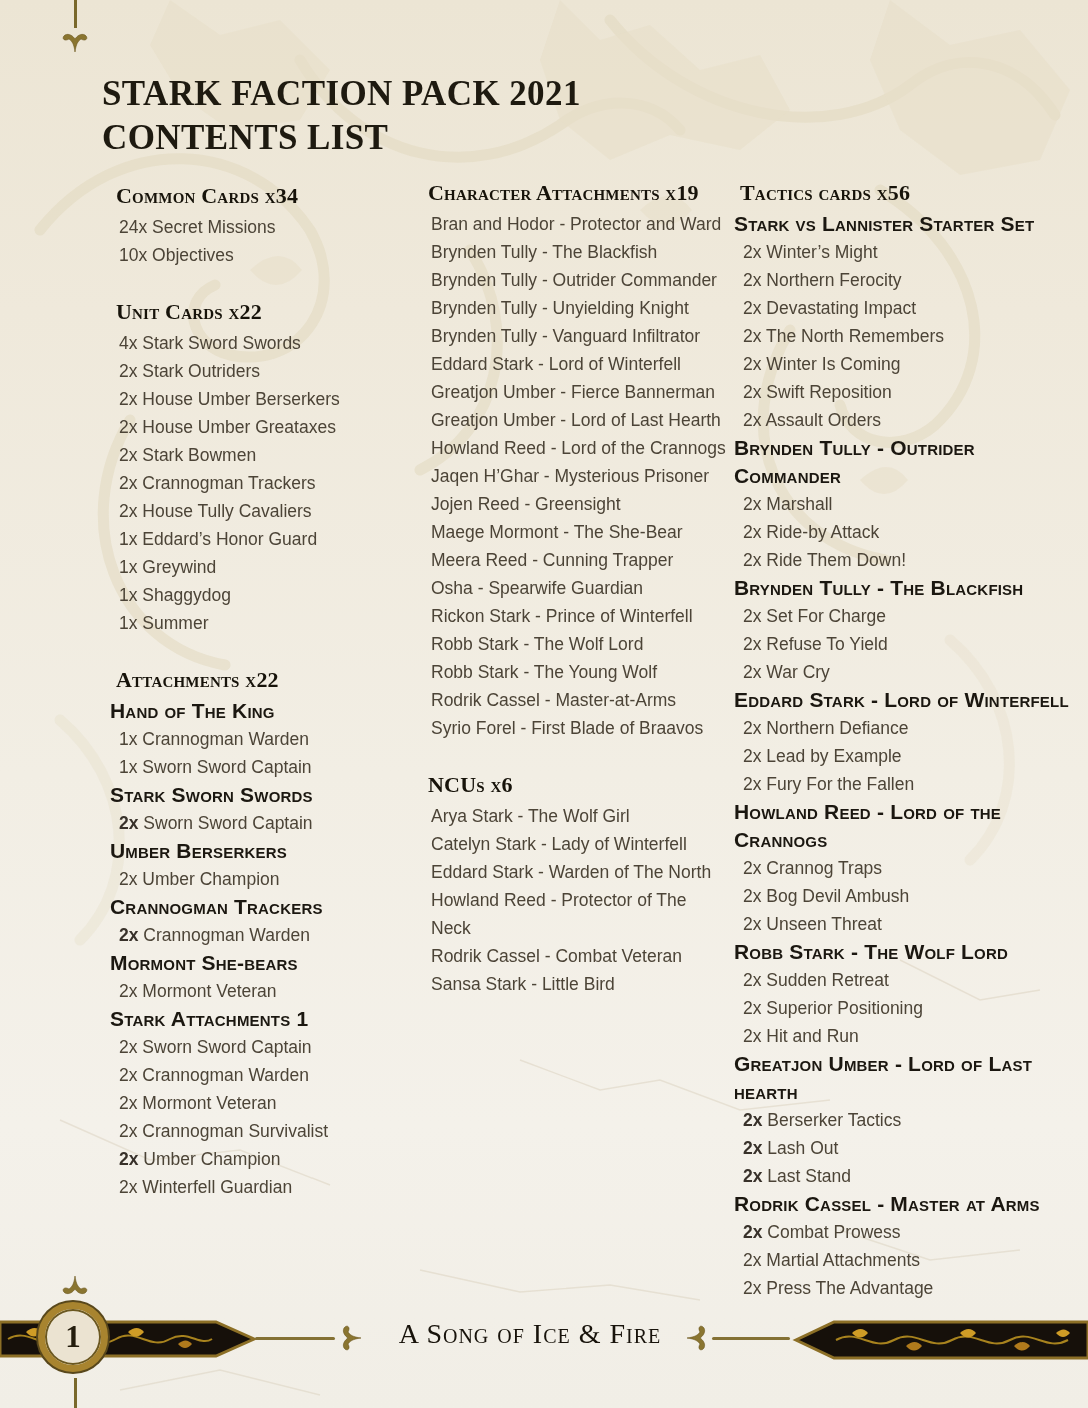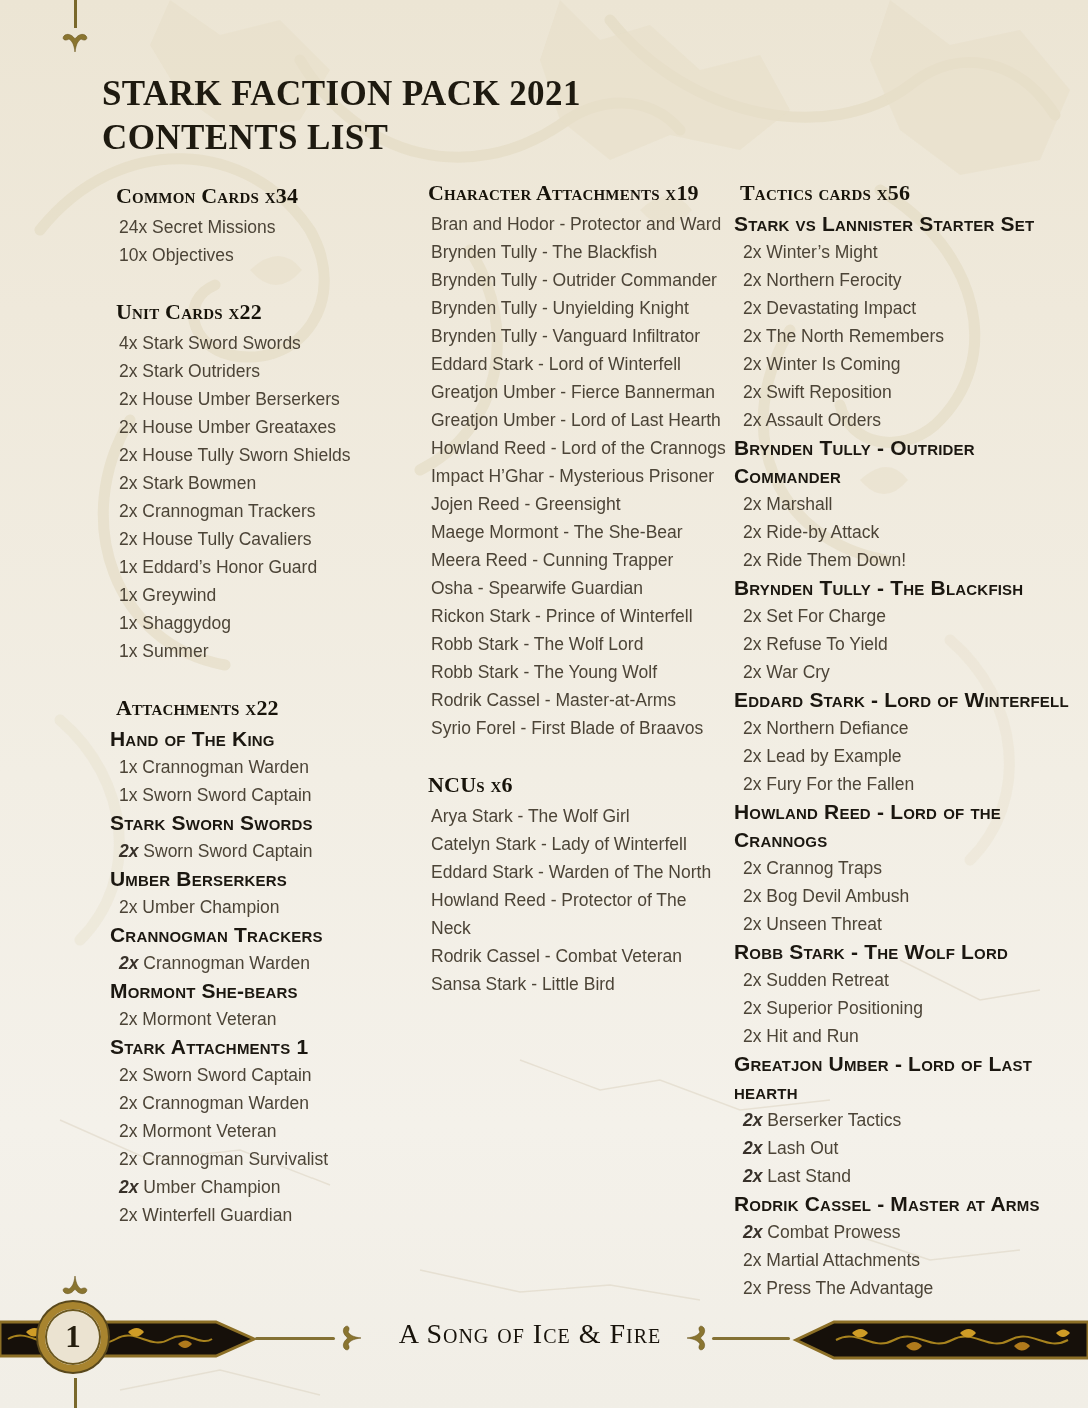--- a/index.html
+++ b/index.html
@@ -21,21 +21,21 @@
   .sec{margin:0 0 30px 0;}
   .sec-heading{
     font-family:"Liberation Serif",serif;font-variant:small-caps;font-weight:700;
     font-size:22px;line-height:26px;color:#17130a;margin:0 0 4px 14px;letter-spacing:.2px;
   }
   .subheading{
     font-variant:small-caps;font-weight:700;font-size:21px;line-height:28px;
     color:#1b1710;padding-left:8px;letter-spacing:.2px;
   }
   .item{font-size:17.5px;line-height:28px;color:#4c4437;padding-left:17px;}
-  .item b{color:#38312a;font-style:italic;}
+  .item b{color:#38312a;}
   .vline{position:absolute;background:#79682b;}
   .goldline{position:absolute;height:3px;background:#847134;border-radius:2px;}
   .fleur{position:absolute;width:28px;height:26px;}
   .fleur path{fill:#8a7530;stroke:#6b5820;stroke-width:.6;}
   .banner{position:absolute;}
   .medallion{
     position:absolute;left:38px;top:1302px;width:56px;height:56px;border-radius:50%;
     background:#ebe3d1;border:7px solid #a8842f;
     box-shadow:0 0 0 2px #58471b, inset 0 0 0 2px #6b5820;
     display:flex;align-items:center;justify-content:center;z-index:3;
@@ -99,21 +99,20 @@
         <h2 class="sec-heading">Common Cards x34</h2>
         <div class="item">24x Secret Missions</div>
         <div class="item">10x Objectives</div>
       </section>
       <section class="sec">
         <h2 class="sec-heading">Unit Cards x22</h2>
         <div class="item">4x Stark Sword Swords</div>
         <div class="item">2x Stark Outriders</div>
         <div class="item">2x House Umber Berserkers</div>
         <div class="item">2x House Umber Greataxes</div>
-        <div class="item">2x House Tully Sworn Shields</div>
         <div class="item">2x Stark Bowmen</div>
         <div class="item">2x Crannogman Trackers</div>
         <div class="item">2x House Tully Cavaliers</div>
         <div class="item">1x Eddard’s Honor Guard</div>
         <div class="item">1x Greywind</div>
         <div class="item">1x Shaggydog</div>
         <div class="item">1x Summer</div>
       </section>
       <section class="sec">
         <h2 class="sec-heading">Attachments x22</h2>
@@ -142,21 +141,21 @@
         <h2 class="sec-heading">Character Attachments x19</h2>
         <div class="item">Bran and Hodor - Protector and Ward</div>
         <div class="item">Brynden Tully - The Blackfish</div>
         <div class="item">Brynden Tully - Outrider Commander</div>
         <div class="item">Brynden Tully - Unyielding Knight</div>
         <div class="item">Brynden Tully - Vanguard Infiltrator</div>
         <div class="item">Eddard Stark - Lord of Winterfell</div>
         <div class="item">Greatjon Umber - Fierce Bannerman</div>
         <div class="item">Greatjon Umber - Lord of Last Hearth</div>
         <div class="item">Howland Reed - Lord of the Crannogs</div>
-        <div class="item">Impact H’Ghar - Mysterious Prisoner</div>
+        <div class="item">Jaqen H’Ghar - Mysterious Prisoner</div>
         <div class="item">Jojen Reed - Greensight</div>
         <div class="item">Maege Mormont - The She-Bear</div>
         <div class="item">Meera Reed - Cunning Trapper</div>
         <div class="item">Osha - Spearwife Guardian</div>
         <div class="item">Rickon Stark - Prince of Winterfell</div>
         <div class="item">Robb Stark - The Wolf Lord</div>
         <div class="item">Robb Stark - The Young Wolf</div>
         <div class="item">Rodrik Cassel - Master-at-Arms</div>
         <div class="item">Syrio Forel - First Blade of Braavos</div>
       </section>

